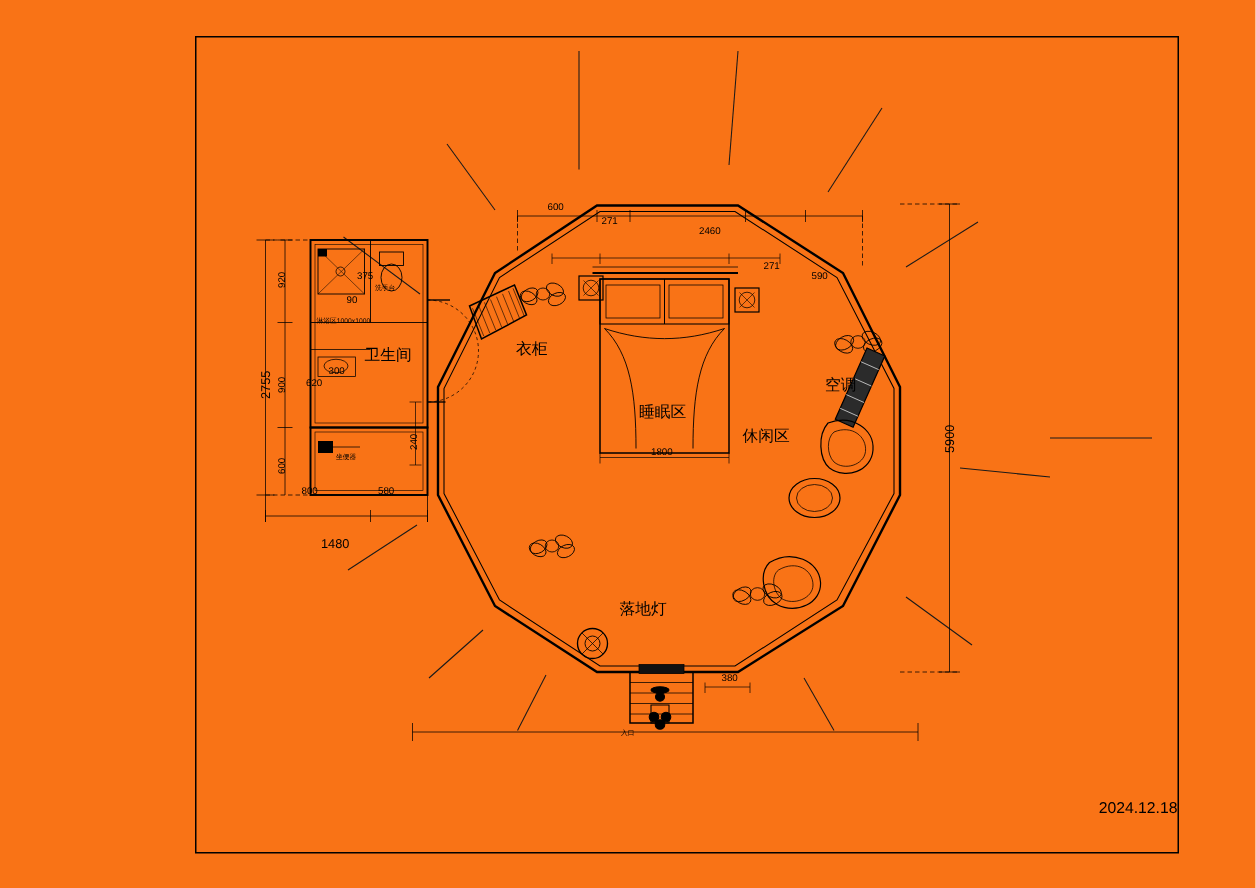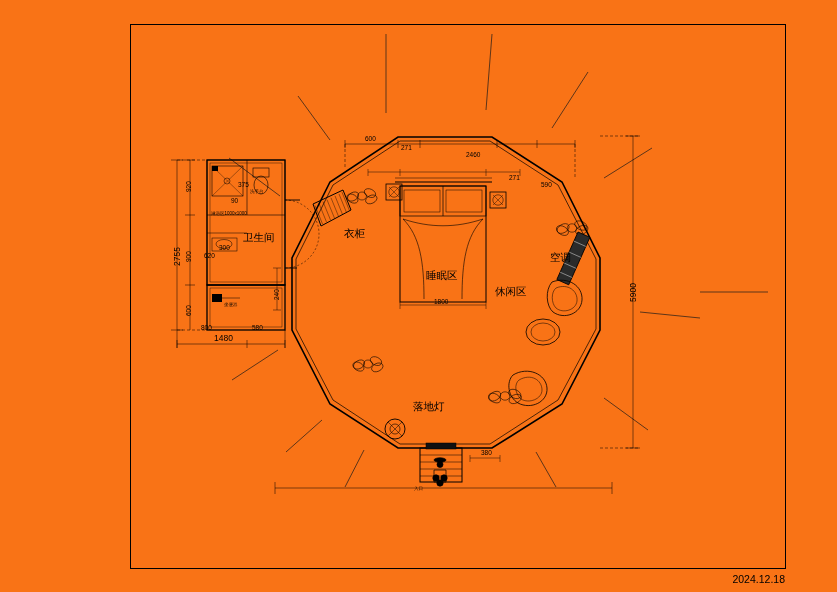--- a/index.html
+++ b/index.html
@@ -56,37 +56,37 @@
     line-height: 1;
     transform-origin: left top;
     transform: rotate(-90deg);
   }
   .dim-big {
     position: absolute;
     font-size: 8.5px;
     color: #000;
     white-space: nowrap;
     line-height: 1;
+    margin-top: 24px;
   }
   .dim-big-v {
     position: absolute;
     font-size: 8.5px;
     color: #000;
     white-space: nowrap;
     line-height: 1;
     transform-origin: left top;
     transform: rotate(-90deg);
   }
   .datestamp {
     position: absolute;
     right: 52px;
     top: 533px;
     font-size: 10.5px;
     color: #000;
-    margin-top: 40px;
   }
   .tiny {
     position: absolute;
     font-size: 4.5px;
     color: #000;
     white-space: nowrap;
     line-height: 1.05;
   }
 </style>
 </head>

